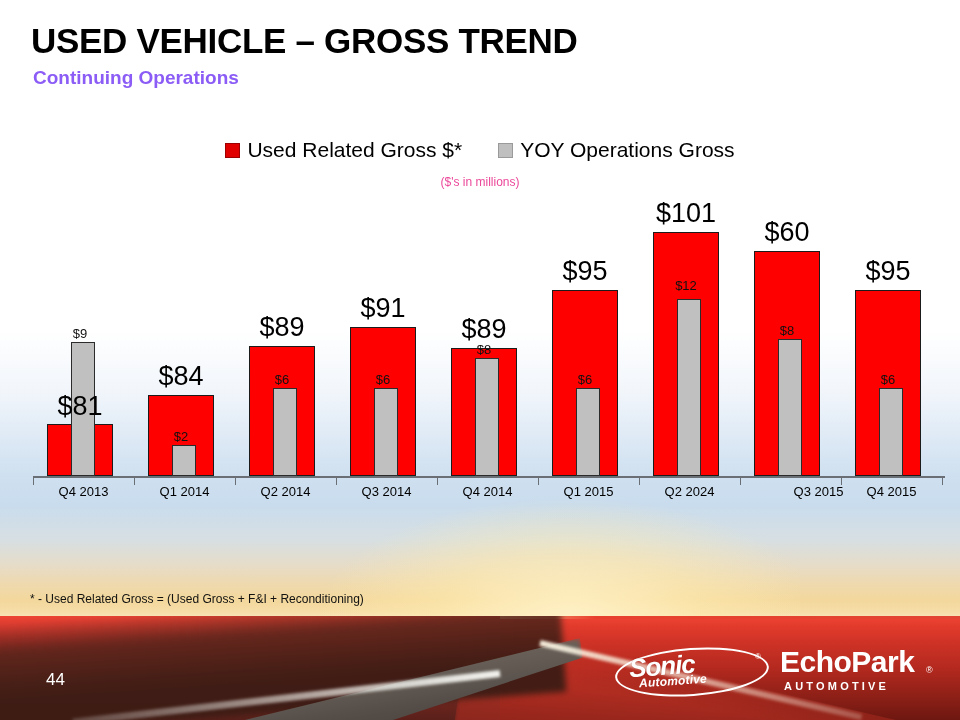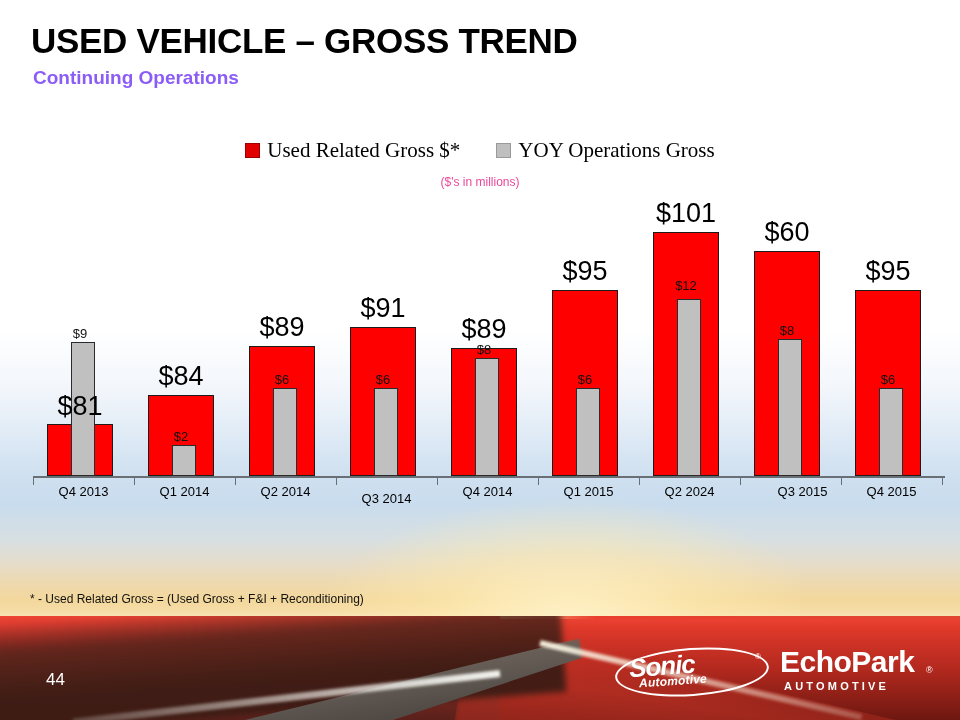--- a/index.html
+++ b/index.html
@@ -89,21 +89,21 @@
     font-size:35px;font-weight:bold;color:#000000;letter-spacing:-0.3px;
     white-space:nowrap;
   }
   .subtitle{
     position:absolute;left:33px;top:67px;
     font-size:19px;font-weight:bold;color:#8b5cf6;white-space:nowrap;
   }
   
   .legend{
     position:absolute;left:0;top:138px;width:960px;
-    display:flex;justify-content:center;align-items:center;gap:36px;font-family:Liberation Serif, serif;
+    display:flex;justify-content:center;align-items:center;gap:36px;
   }
   .legend-item{display:flex;align-items:center;gap:7px;}
   .swatch{width:13px;height:13px;display:inline-block;border:1px solid rgba(0,0,0,0.25);}
   .swatch.red{background:#E00000;border-color:#9c0000;}
   .swatch.gray{background:#BFBFBF;border-color:#9a9a9a;}
   .legend-label{font-size:21px;color:#000;white-space:nowrap;}
   .units{
     position:absolute;left:0;top:175px;width:960px;text-align:center;
     font-size:12px;color:#ec4899;
   }
@@ -286,25 +286,25 @@
       <div class="tick" style="left: 538px;"></div>
       <div class="tick" style="left: 639px;"></div>
       <div class="tick" style="left: 740px;"></div>
       <div class="tick" style="left: 841px;"></div>
       <div class="tick" style="left: 942px;"></div>
     </div>
   <div id="cat-labels">
       <div class="cat-label" style="left: 33px;">Q4 2013</div>
       <div class="cat-label" style="left: 134px;">Q1 2014</div>
       <div class="cat-label" style="left: 235px;">Q2 2014</div>
-      <div class="cat-label" style="left: 336px; margin-top: 7px;">Q3 2014</div>
+      <div class="cat-label" style="left: 336px;">Q3 2014</div>
       <div class="cat-label" style="left: 437px;">Q4 2014</div>
       <div class="cat-label" style="left: 538px;">Q1 2015</div>
       <div class="cat-label" style="left: 639px;">Q2 2024</div>
-      <div class="cat-label" style="left: 752px;">Q3 2015</div>
+      <div class="cat-label" style="left: 768px;">Q3 2015</div>
       <div class="cat-label" style="left: 841px;">Q4 2015</div>
     </div>
 
   <div class="footnote">* - Used Related Gross  = (Used Gross + F&amp;I + Reconditioning)</div>
   <div class="page-num">44</div>
 
   <div class="logo-sonic">
     <div class="sonic-oval"></div>
     <div class="sonic-name">Sonic</div>
     <div class="sonic-sub">Automotive</div>

